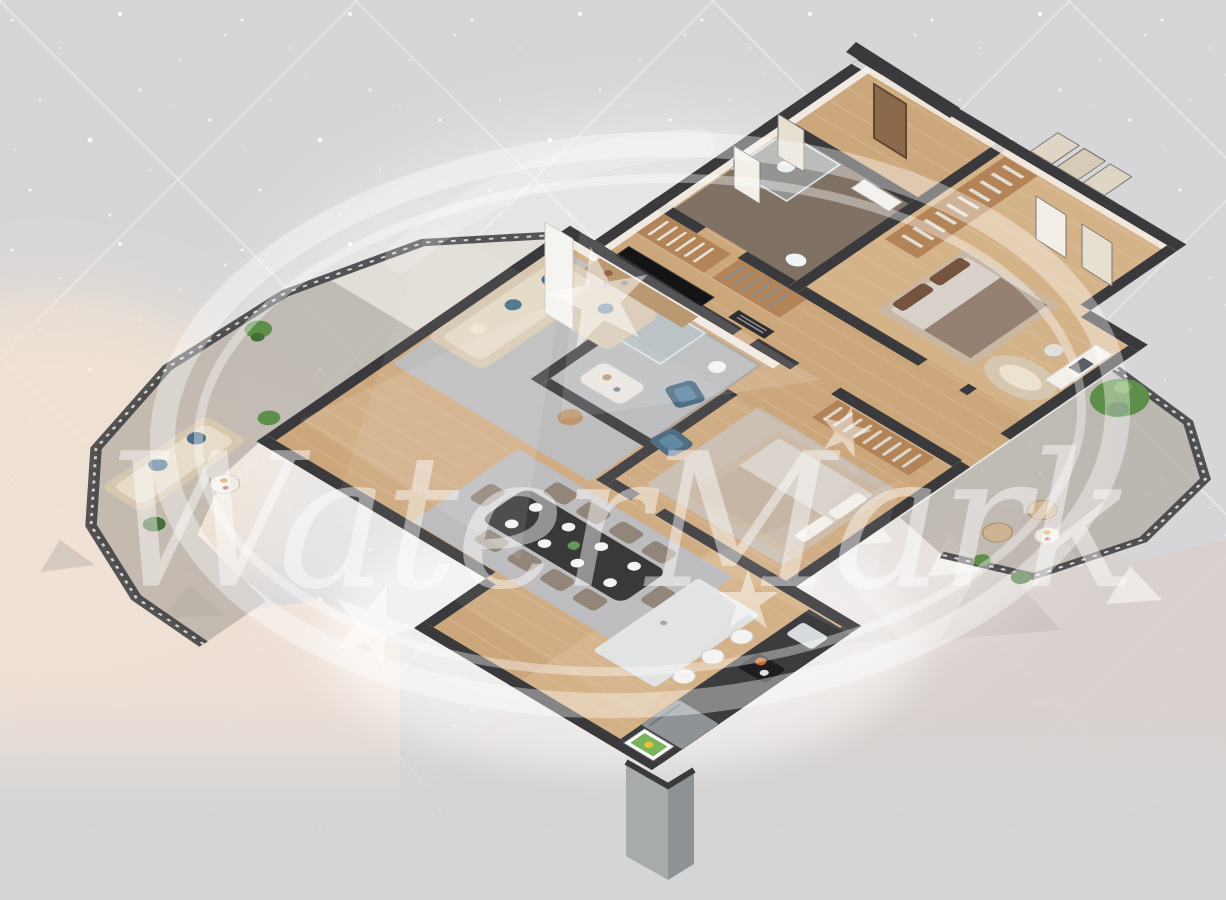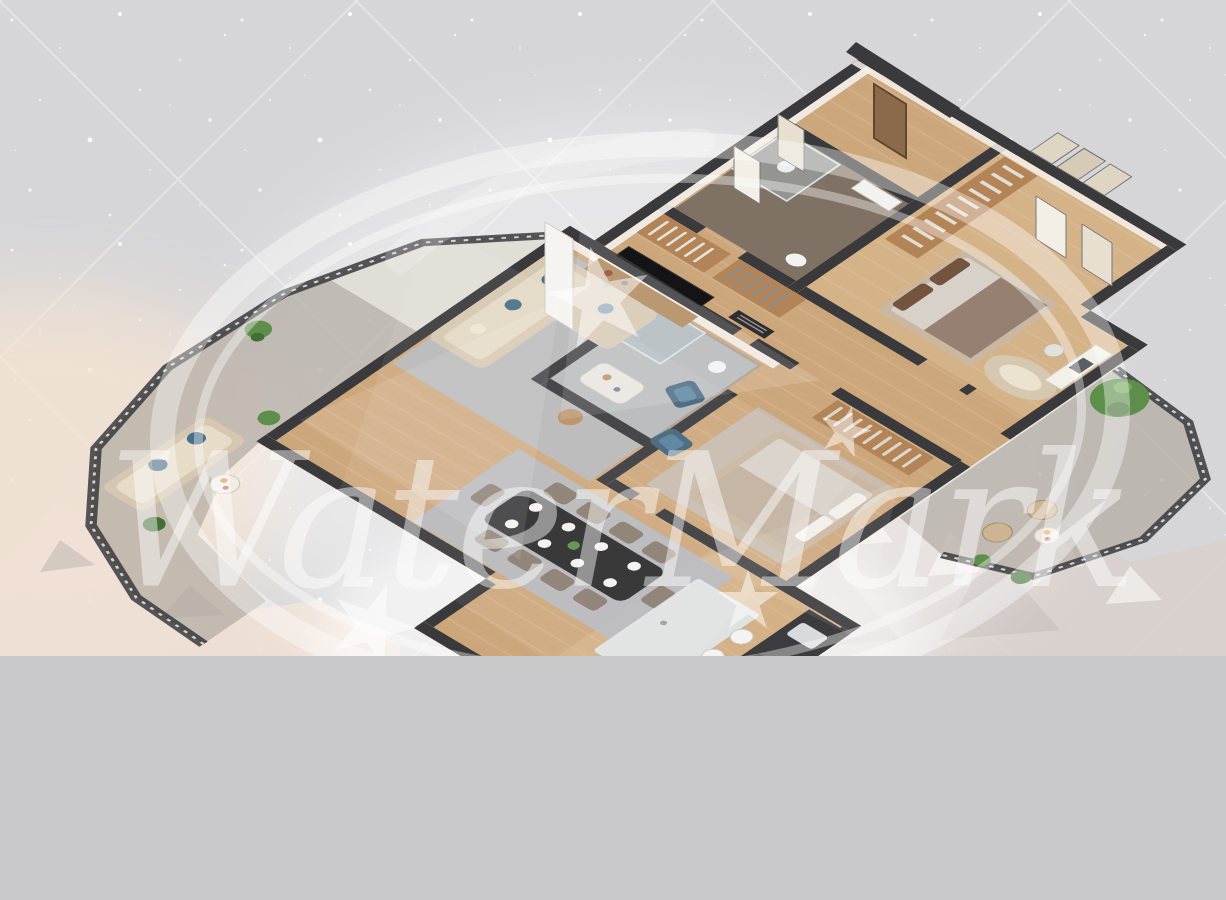--- a/index.html
+++ b/index.html
@@ -1,16 +1,16 @@
 <!DOCTYPE html>
 <html><head>
 <meta charset="utf-8">
 <style>
   html,body{margin:0;padding:0;background:#c9c9cb;}
-  .stage{position:relative;width:1226px;height:656px;overflow:hidden;font-family:"DejaVu Serif",serif;}
+  .stage{position:relative;width:1226px;height:900px;overflow:hidden;font-family:"DejaVu Serif",serif;}
   svg{display:block;}
   text.wm{font-family:"DejaVu Serif",serif;font-style:italic;font-weight:400;}
 </style>
 </head>
 <body>
 
 <div class="stage">
 <svg width="1226" height="900" viewBox="0 0 1226 900">
   <defs>
     <pattern id="grid" width="252" height="252" patternUnits="userSpaceOnUse" patternTransform="rotate(45 0 0)">

